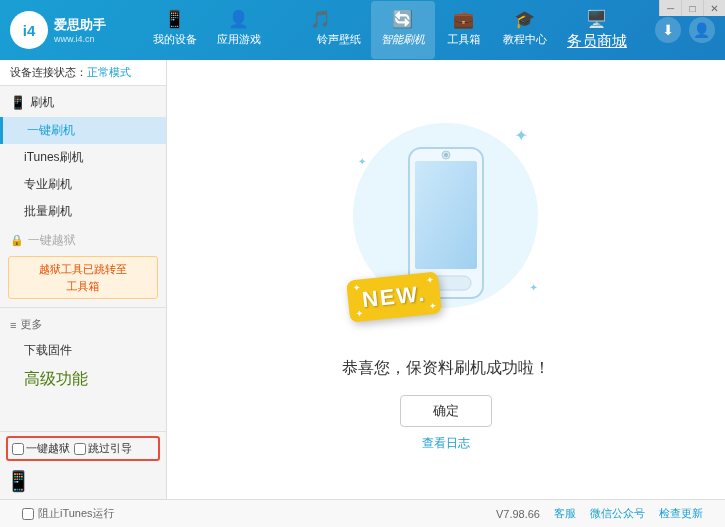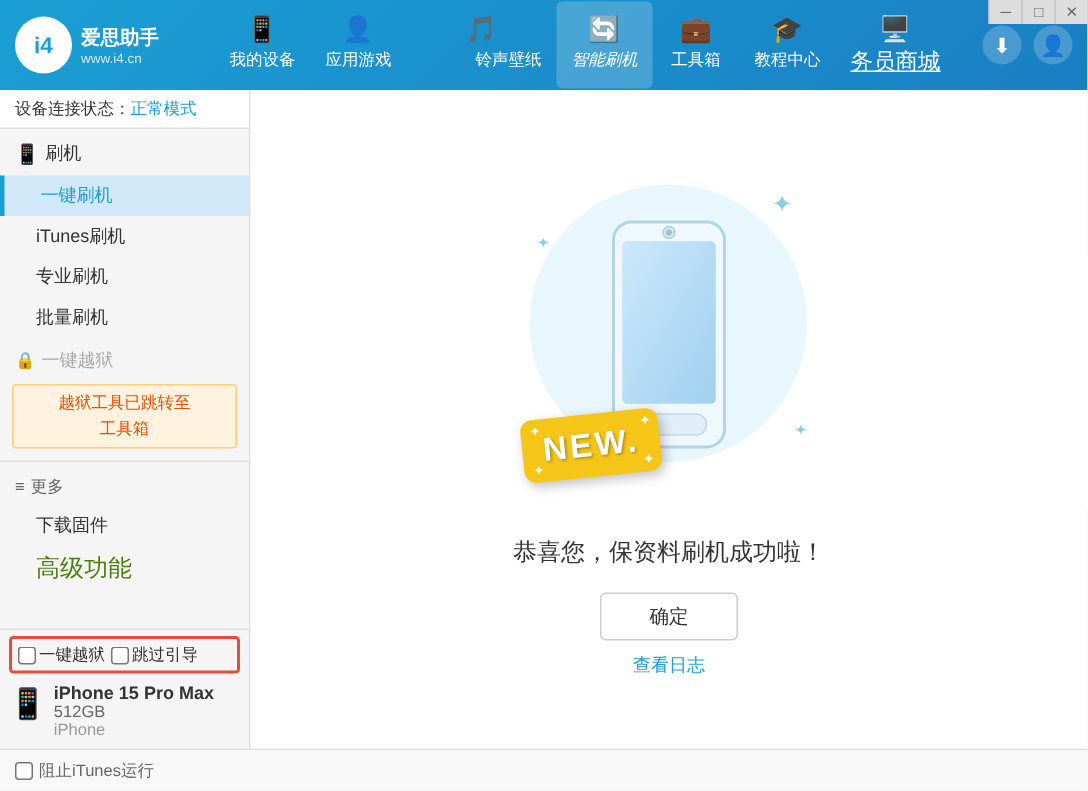--- a/index.html
+++ b/index.html
@@ -117,25 +117,20 @@
           <input type="checkbox" style="width: 12px; height: 12px;">
           <span>一键越狱</span>
         </label>
         <label style="display:flex;align-items:center;gap:2px;font-size:11px;color:#333;cursor:pointer;">
           <input type="checkbox" style="width: 12px; height: 12px;">
           <span>跳过引导</span>
         </label>
       </div>
       <div style="display:flex;align-items:flex-start;gap:5px;padding:2px 0;">
         <span style="color:#1a9fd4;font-size:20px;margin-top:2px;">📱</span>
-        <div>
-          <div style="font-size:12px;color:#333;font-weight:bold;">iPhone 15 Pro Max</div>
-          <div style="font-size:11px;color:#666;">512GB</div>
-          <div style="font-size:11px;color:#999;">iPhone</div>
-        </div>
       </div>
     </div>
   </div>
 
   <div style="flex:1;background:white;display:flex;flex-direction:column;align-items:center;justify-content:center;padding:20px;position:relative;">
 
     <div style="position:relative;width:220px;height:240px;display:flex;align-items:center;justify-content:center;margin-bottom:10px;">
 
       <div style="width:185px;height:185px;background:#e8f6fd;border-radius:50%;position:absolute;top:15px;left:17px;"></div>
 
@@ -175,18 +170,24 @@
     <button style="background:white;border:1px solid #ccc;border-radius:4px;padding:6px 32px;font-size:13px;cursor:pointer;color:#333;margin-bottom:8px;font-family:inherit;">
       <span>确定</span>
     </button>
 
     <a style="font-size:12px;color:#1a9fd4;cursor:pointer;text-decoration:none;">
       <span>查看日志</span>
     </a>
   </div>
 </div>
 
-<div style="height:28px;background:#f8f8f8;border-top:1px solid #ddd;display:flex;align-items:center;padding:0 10px;justify-content:space-between;">
+<div style="height:28px;background:#f8f8f8;border-top:1px solid #ddd;display:flex;align-items:center;padding:0 22px;justify-content:space-between;">
   <div style="display:flex;align-items:center;gap:4px;font-size:11px;color:#666;">
     <input type="checkbox" style="width: 12px; height: 12px;">
     <span>阻止iTunes运行</span>
   </div>
+  <div style="display:flex;align-items:center;gap:14px;font-size:11px;color:#666;">
+    <span>V7.98.66</span>
+    <span style="cursor:pointer;color:#1a9fd4;">客服</span>
+    <span style="cursor:pointer;color:#1a9fd4;">微信公众号</span>
+    <span style="cursor:pointer;color:#1a9fd4;">检查更新</span>
+  </div>
 </div>
 
 </body></html>

